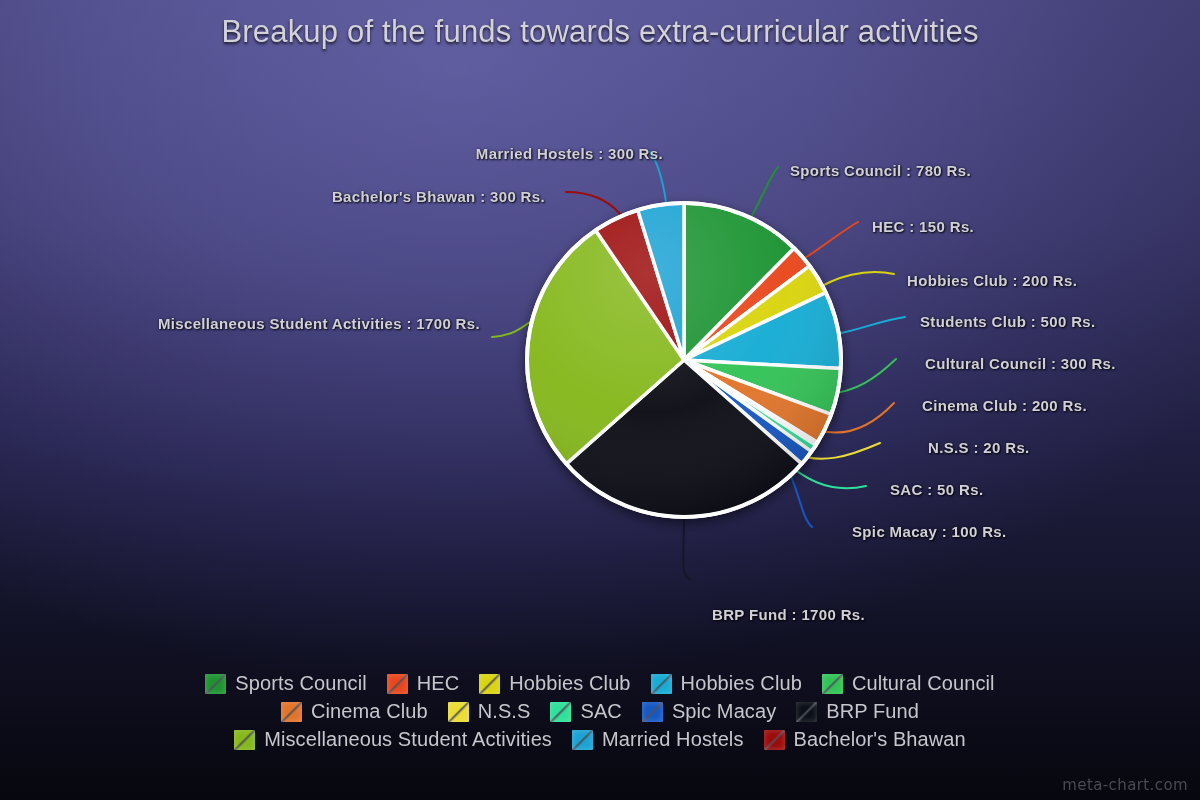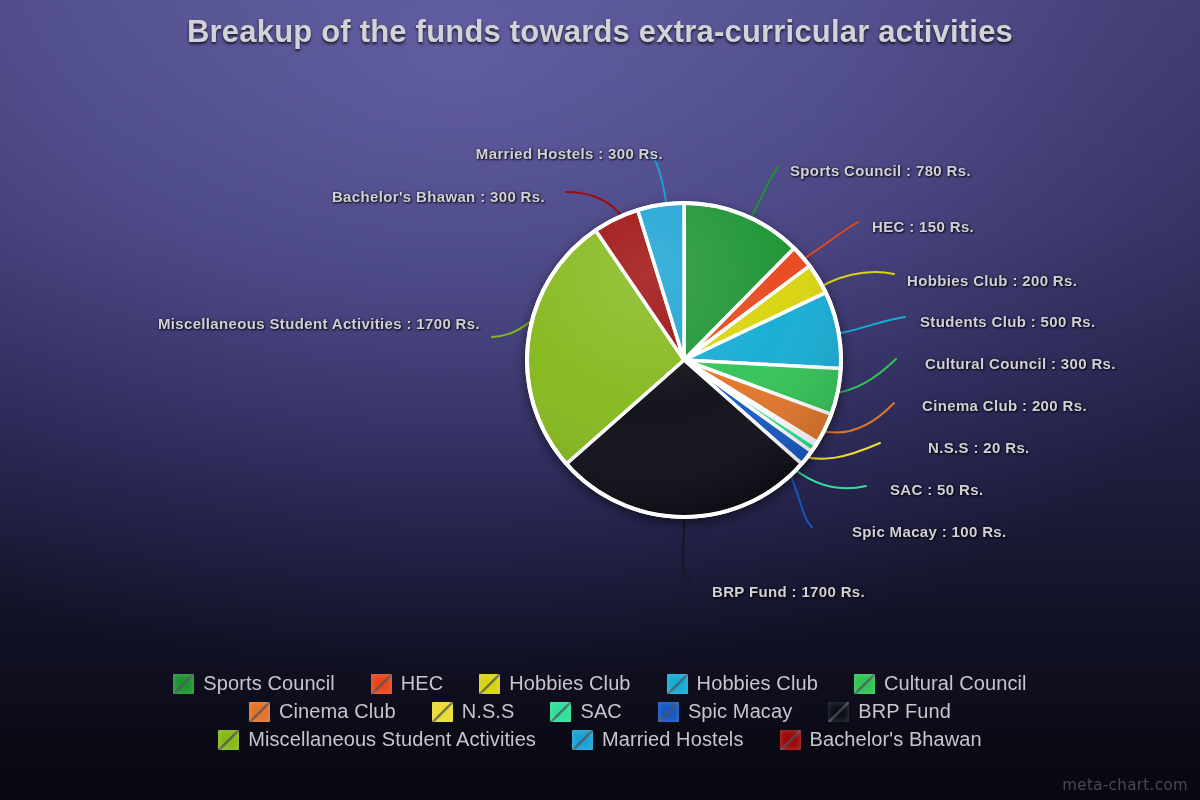--- a/index.html
+++ b/index.html
@@ -11,39 +11,39 @@
   #chart-root{
     position:relative;width:1200px;height:800px;
     background:
       radial-gradient(ellipse 900px 620px at 38% 8%, #39376b 0%, #312f5e 22%, #2a2852 40%, #1e1c3c 60%, #121127 78%, #07070f 100%),
       linear-gradient(180deg,#35335f 0%,#2b2950 28%,#1a1936 55%,#0a0a16 80%,#000 100%);
     background-blend-mode:screen,normal;
   }
   
   #title{
     position:absolute;top:14px;left:0;width:1200px;text-align:center;
-    font-size:31px;font-weight:bold;color:#d2d2d8;letter-spacing:0.2px;
+    font-size:31px;font-weight:normal;color:#d2d2d8;letter-spacing:0.2px;
     text-shadow:0 2px 3px rgba(0,0,0,.75);
   }
   
   svg.layer{position:absolute;top:0;left:0;width:1200px;height:800px;}
   
   .callout{
     position:absolute;font-size:15px;font-weight:bold;color:#d0d0d6;
     white-space:nowrap;text-shadow:1px 1px 2px rgba(0,0,0,.85),0 0 3px rgba(0,0,0,.5);
     letter-spacing:.35px;
   }
   .callout.r{transform:translateY(-50%);}
   .callout.l{transform:translate(-100%,-50%);}
   
   #legend{
     position:absolute;left:0;top:672px;width:1200px;
     display:flex;flex-direction:column;align-items:center;gap:5px;
   }
-  .legend-row{display:flex;flex-direction:row;align-items:center;justify-content:center;gap:16px;}
+  .legend-row{display:flex;flex-direction:row;align-items:center;justify-content:center;}
   .legend-item{display:flex;flex-direction:row;align-items:center;margin:0 10px;}
   .swatch{
     width:21px;height:20px;margin-right:9px;border-radius:1px;display:block;
     box-shadow:inset 0 0 6px rgba(255,255,255,.22);
   }
   .legend-label{font-size:20px;color:#c6c6cc;white-space:nowrap;letter-spacing:.1px;}
   
   #watermark{
     position:absolute;right:12px;bottom:6px;font-size:15px;color:#4a4a52;
     font-family:"DejaVu Sans",sans-serif;letter-spacing:.4px;
@@ -108,21 +108,21 @@
       <div class="callout l" style="left: 480px; top: 323px;">Miscellaneous Student Activities : 1700 Rs.</div>
       <div class="callout r" style="left: 790px; top: 170px;">Sports Council : 780 Rs.</div>
       <div class="callout r" style="left: 872px; top: 226px;">HEC : 150 Rs.</div>
       <div class="callout r" style="left: 907px; top: 280px;">Hobbies Club : 200 Rs.</div>
       <div class="callout r" style="left: 920px; top: 321px;">Students Club : 500 Rs.</div>
       <div class="callout r" style="left: 925px; top: 363px;">Cultural Council : 300 Rs.</div>
       <div class="callout r" style="left: 922px; top: 405px;">Cinema Club : 200 Rs.</div>
       <div class="callout r" style="left: 915px; top: 447px; padding-left: 13px;">N.S.S : 20 Rs.</div>
       <div class="callout r" style="left: 890px; top: 489px;">SAC : 50 Rs.</div>
       <div class="callout r" style="left: 852px; top: 531px;">Spic Macay : 100 Rs.</div>
-      <div class="callout r" style="left: 712px; top: 591px;">BRP Fund : 1700 Rs.</div>
+      <div class="callout r" style="left: 712px; top: 614px;">BRP Fund : 1700 Rs.</div>
     </div>
 
   <div id="legend">
       <div class="legend-row">
         <div class="legend-item">
           <span class="swatch" style="background: linear-gradient(135deg, rgb(30, 148, 49) 0%, rgb(30, 148, 49) 45%, rgba(255, 255, 255, 0.28) 50%, rgb(30, 148, 49) 58%, rgb(30, 148, 49) 100%);"></span>
           <span class="legend-label">Sports Council</span>
         </div>
         <div class="legend-item">
           <span class="swatch" style="background: linear-gradient(135deg, rgb(232, 71, 28) 0%, rgb(232, 71, 28) 45%, rgba(255, 255, 255, 0.28) 50%, rgb(232, 71, 28) 58%, rgb(232, 71, 28) 100%);"></span>

